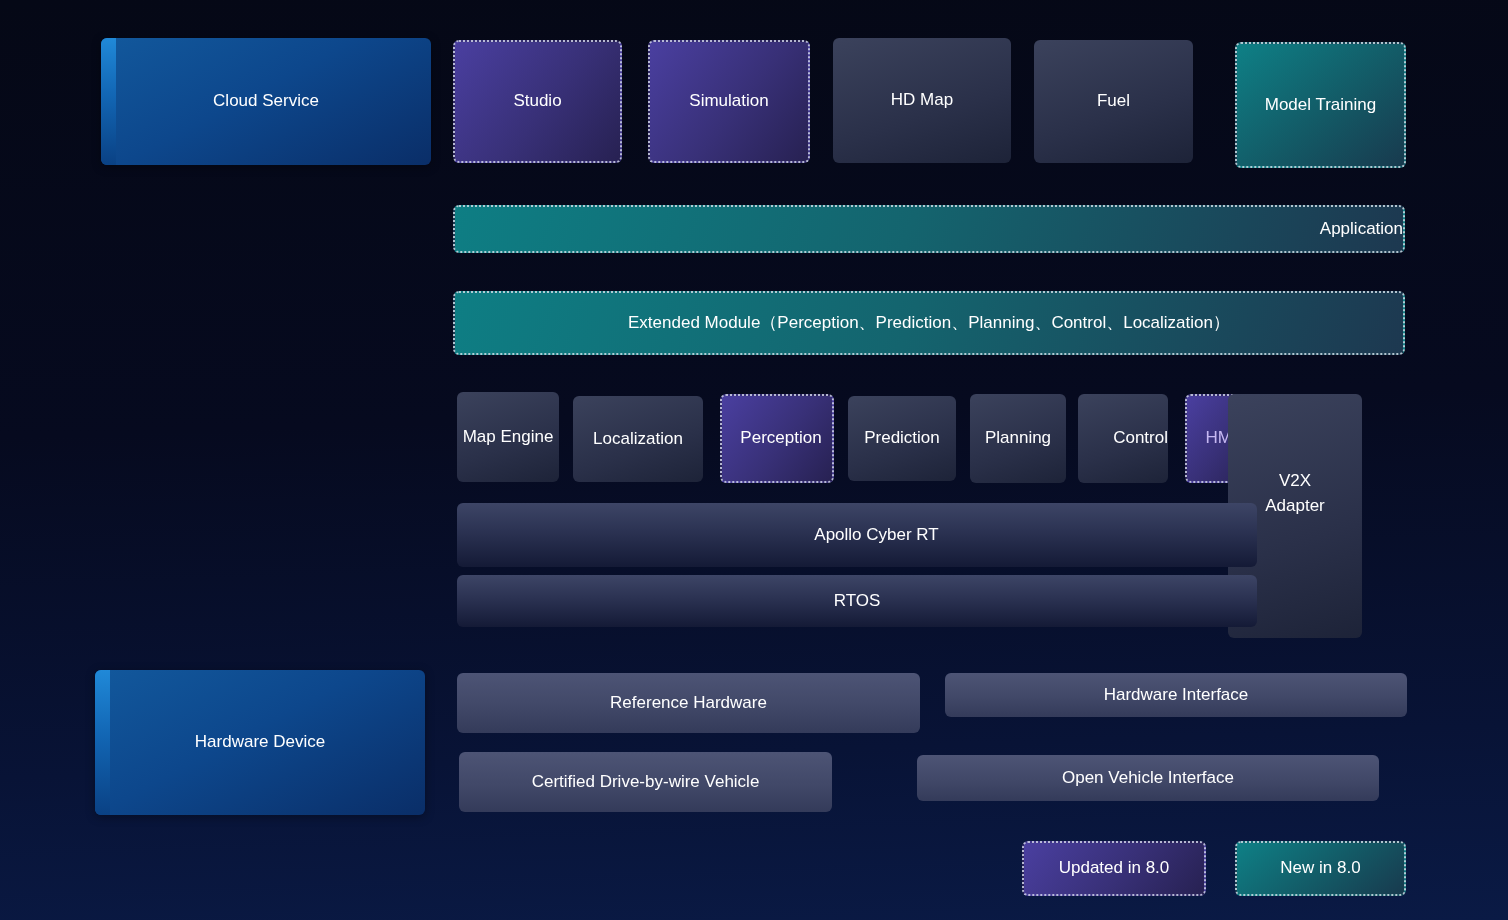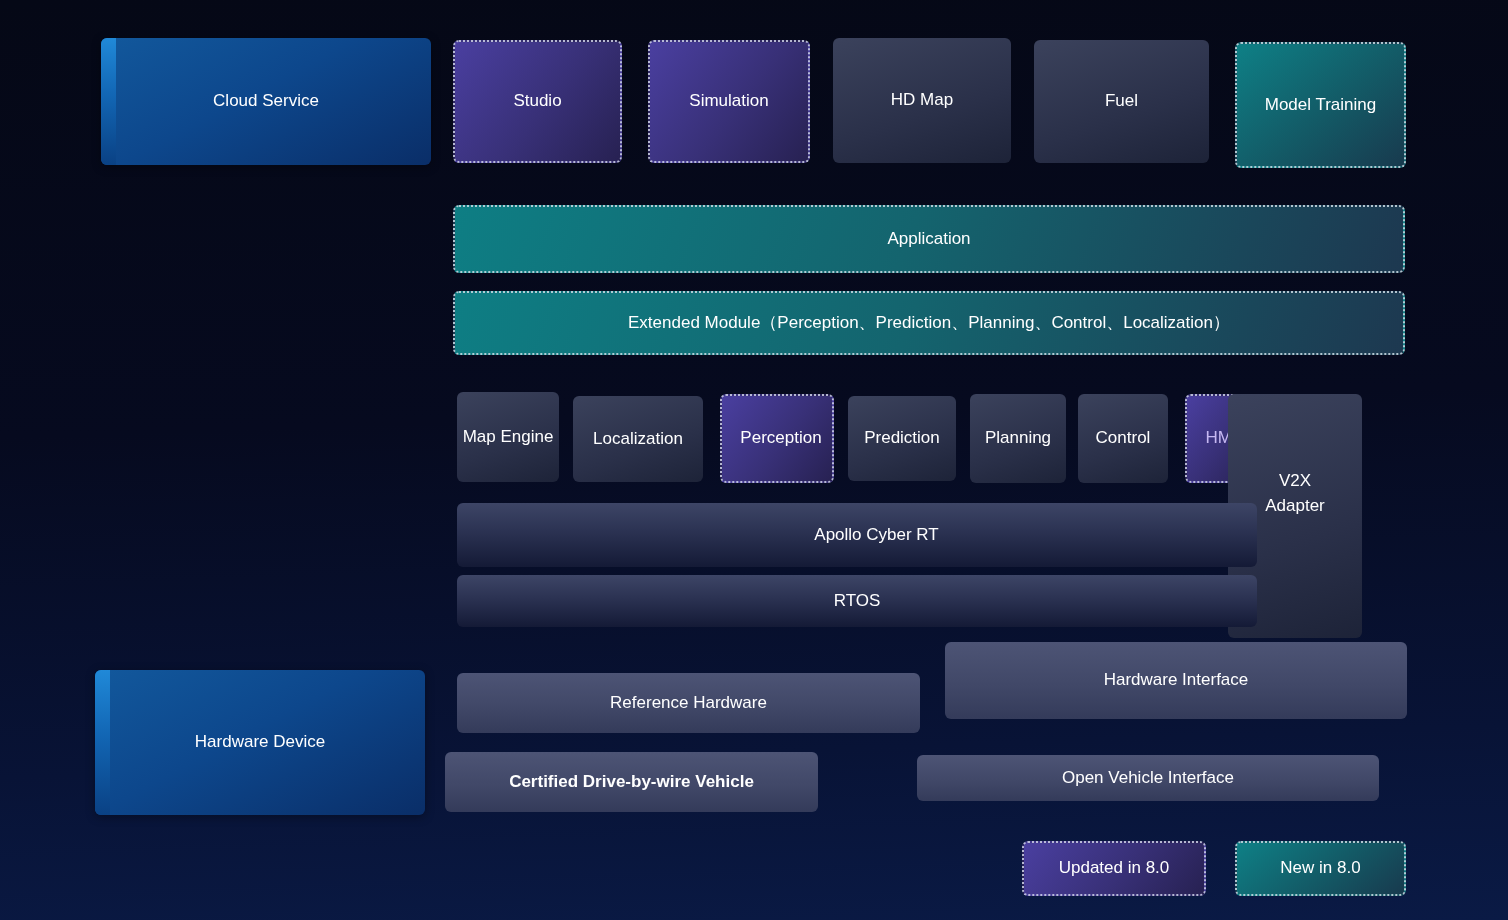--- a/index.html
+++ b/index.html
@@ -56,41 +56,41 @@
   }
   .slate-light {
     background: linear-gradient(180deg, #4d5475 0%, #414868 55%, #343b5a 100%);
   }
   .hmi-text { color: #c6b8f2; }
   
   .pos-cloud        { left: 95px;  top: 38px;  width: 330px; height: 127px; margin-left: 6px; }
   .pos-studio       { left: 453px; top: 40px;  width: 169px; height: 123px; }
   .pos-simulation   { left: 648px; top: 40px;  width: 162px; height: 123px; }
   .pos-hdmap        { left: 833px; top: 38px;  width: 178px; height: 125px; }
-  .pos-fuel         { left: 1034px;top: 40px;  width: 175px; height: 123px; }
+  .pos-fuel         { left: 1034px;top: 40px;  width: 159px; height: 123px; }
   .pos-model        { left: 1235px;top: 42px;  width: 171px; height: 126px; }
   .pos-osa          { left: 95px;  top: 203px; width: 330px; height: 152px; }
-  .pos-application  { left: 453px; top: 205px; width: 952px; height: 68px;  }
+  .pos-application  { left: 453px; top: 205px; width: 952px; height: 48px; justify-content: flex-end;  }
   .pos-extended     { left: 453px; top: 291px; width: 952px; height: 64px;  }
   .pos-osc          { left: 95px;  top: 393px; width: 330px; height: 244px; }
   .pos-map-engine   { left: 457px; top: 392px; width: 102px; height: 90px;  }
   .pos-localization { left: 573px; top: 396px; width: 130px; height: 86px;  }
   .pos-perception   { left: 720px; top: 394px; width: 114px; height: 89px; padding-left: 8px;  }
   .pos-prediction   { left: 848px; top: 396px; width: 108px; height: 85px;  }
   .pos-planning     { left: 970px; top: 394px; width: 96px;  height: 89px;  }
-  .pos-control      { left: 1078px;top: 394px; width: 90px;  height: 89px;  }
+  .pos-control      { left: 1078px;top: 394px; width: 90px;  height: 89px; justify-content: flex-end;  }
   .pos-hmi          { left: 1185px;top: 394px; width: 72px;  height: 89px;  }
   .pos-v2x          { left: 1228px;top: 394px; width: 134px; height: 244px; }
   .pos-v2x .lbl     { max-width: 80px; margin-top: -44px; }
   .pos-cyber        { left: 457px; top: 503px; width: 800px; height: 64px; padding-left: 39px;  }
   .pos-rtos         { left: 457px; top: 575px; width: 800px; height: 52px;  }
   .pos-hw           { left: 95px;  top: 670px; width: 330px; height: 145px; }
   .pos-refhw        { left: 457px; top: 673px; width: 463px; height: 60px;  }
-  .pos-hwint        { left: 945px; top: 642px; width: 462px; height: 77px;  }
-  .pos-certveh      { left: 445px; top: 752px; width: 373px; height: 60px; font-weight: bold;  }
+  .pos-hwint        { left: 945px; top: 673px; width: 462px; height: 44px;  }
+  .pos-certveh      { left: 459px; top: 752px; width: 373px; height: 60px;  }
   .pos-openveh      { left: 917px; top: 755px; width: 462px; height: 46px;  }
   .pos-leg-upd      { left: 1022px;top: 841px; width: 184px; height: 55px;  }
   .pos-leg-new      { left: 1235px;top: 841px; width: 171px; height: 55px;  }
 </style>
 </head>
 <body>
 
 <div class="stage">
 
   <div class="blk blue pos-cloud">

